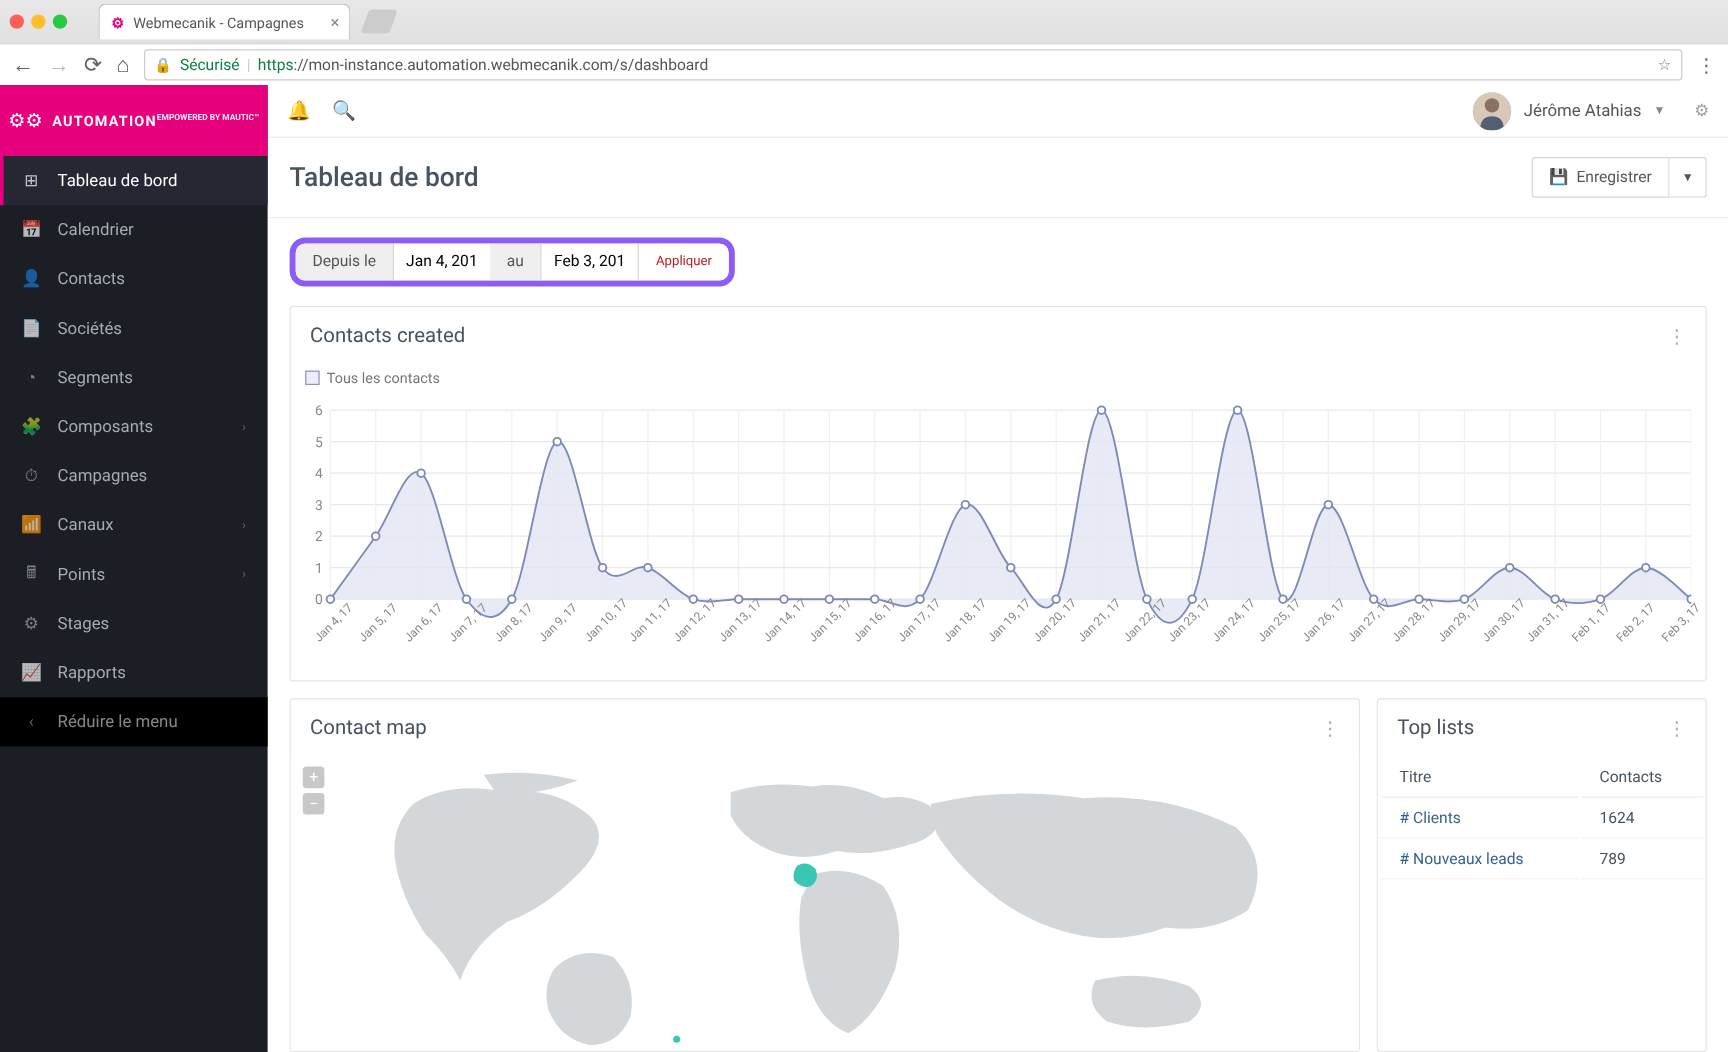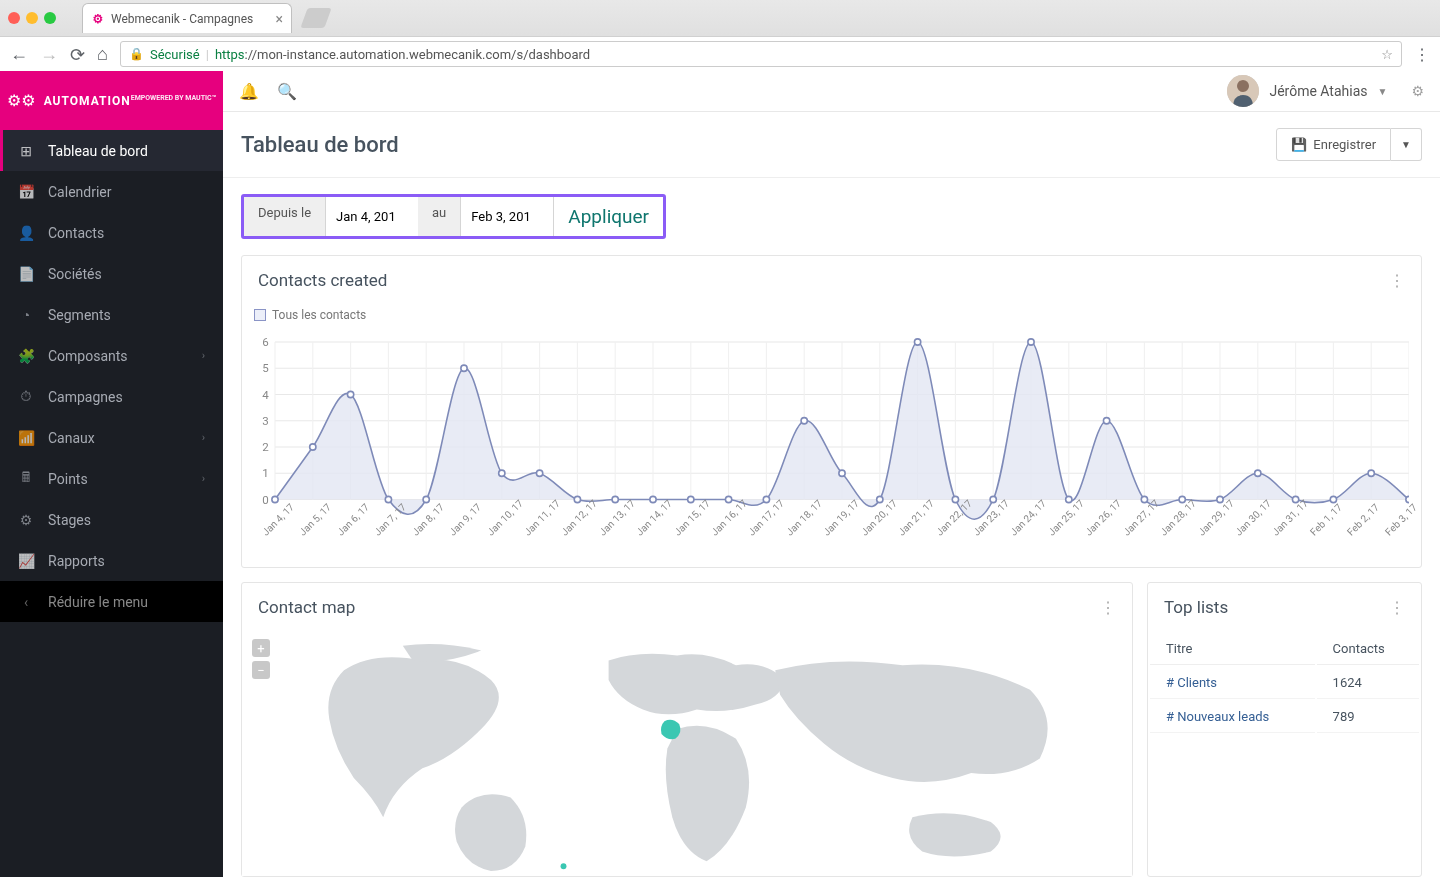--- a/index.html
+++ b/index.html
@@ -43,24 +43,24 @@
 .gear{color:#a0a0a0;margin-left:14px}
 
 .page-header{padding:16px 18px;display:flex;align-items:center;border-bottom:1px solid #eee}
 .page-title{font-size:22px;color:#47535f;font-weight:500}
 .btn-group{margin-left:auto;display:flex}
 .btn{background:#fff;border:1px solid #d5d5d5;padding:8px 14px;font-size:13px;color:#555;cursor:pointer;display:flex;align-items:center;gap:6px;border-radius:3px}
 .btn+.btn{border-left:none;border-radius:0 3px 3px 0}
 .btn:first-child{border-radius:3px 0 0 3px}
 
 .filter-bar{padding:16px 18px;display:flex}
-.filter-group{display:flex;border:3px solid #8b5cf6;border-radius:3px;overflow:hidden}
+.filter-group{display:flex;border:5px solid #8b5cf6;border-radius:13px;overflow:hidden}
 .filter-label{background:#efefef;padding:8px 14px;font-size:13px;color:#555;border-right:1px solid #d5d5d5}
-.filter-input{border:none;padding:8px 10px;font-size:13px;width:92px;outline:none}
-.filter-apply{background:#fff;padding:8px 14px;font-size:19px;color:#0f766e;border-left:1px solid #d5d5d5;cursor:pointer}
+.filter-input{border:none;padding:8px 10px;font-size:13px;width:80px;outline:none}
+.filter-apply{background:#fff;padding:8px 14px;font-size:11px;color:#b91c1c;border-left:1px solid #d5d5d5;cursor:pointer}
 
 .panels{padding:0 18px;display:flex;flex-direction:column;gap:14px}
 .panel{border:1px solid #e5e5e5;border-radius:3px;background:#fff}
 .panel-head{display:flex;align-items:center;padding:14px 16px}
 .panel-title{font-size:17px;color:#47535f}
 .panel-menu{margin-left:auto;color:#aaa;cursor:pointer}
 
 .chart-area{padding:0 12px 26px;position:relative}
 .legend{text-align:left;font-size:12px;color:#777;padding:4px 0}
 .legend-box{display:inline-block;width:12px;height:12px;border:1px solid #8a94c6;background:#eceff9;margin-right:6px;vertical-align:-2px}

